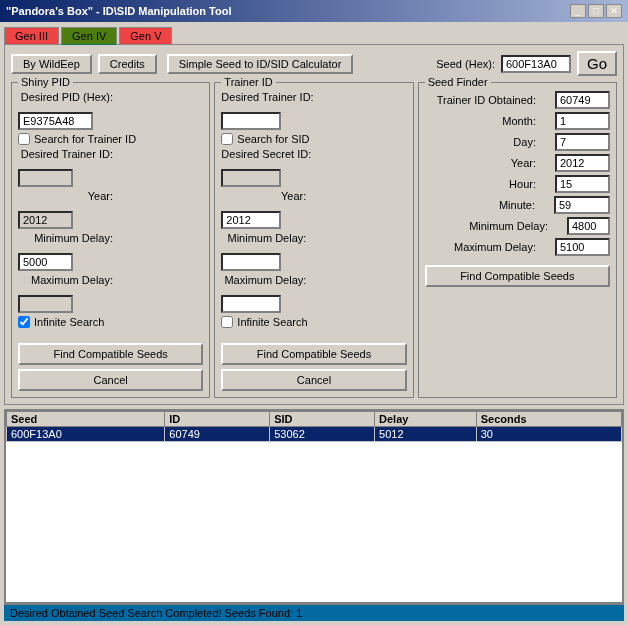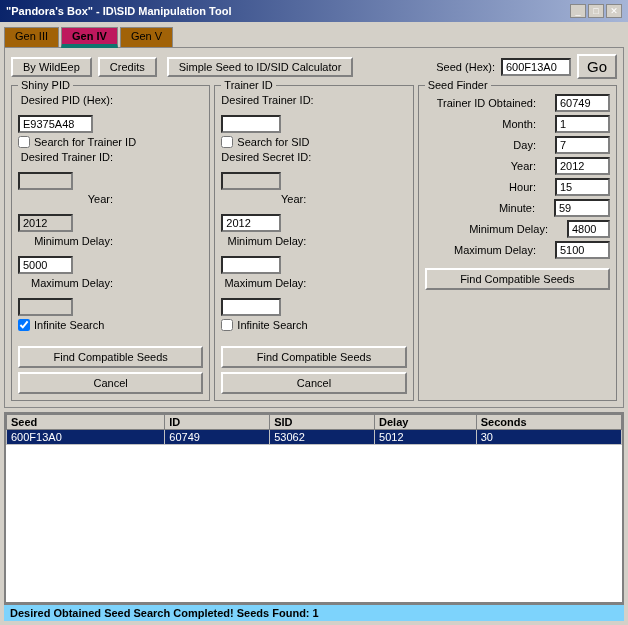--- a/index.html
+++ b/index.html
@@ -39,31 +39,31 @@
     }
     .tabs {
       display: flex;
       gap: 2px;
       margin-bottom: 0;
     }
     .tab {
       padding: 2px 10px;
       border: 1px solid #888;
       border-bottom: none;
-      background: #a16207;
+      background: #ef4444;
       cursor: pointer;
       font-size: 11px;
       position: relative;
       top: 1px;
     }
     .tab.active {
-      background: #be185d;
-      border-bottom: 4px solid #0f766e;
+      background: #4d7c0f;
+      border-bottom: 1px solid #0f766e;
       z-index: 2;
-      font-weight: bold;
+      font-weight: normal;
     }
     .tab-content {
       border: 1px solid #888;
       background: #d4d0c8;
       padding: 6px;
       flex: 0 0 auto;
       position: relative;
       z-index: 1;
     }
     .top-bar {
@@ -198,27 +198,26 @@
     }
     .results-table tr.selected td {
       background: #0a246a;
       color: white;
     }
     .results-table-wrapper {
       background: white;
       flex: 1;
     }
     .status-bar {
-      background: #7dd3fc;
+      background: #0369a1;
       border-top: 1px solid #808080;
       padding: 2px 6px;
       font-size: 11px;
       margin-top: auto;
       flex: 0 0 auto;
-      font-weight: bold;
     }
     .shiny-panel .field-label { min-width: 95px; }
     .trainer-panel .field-label { min-width: 85px; }
     .seed-finder-panel .field-label { min-width: 90px; }
     .panel-spacer { height: 6px; }
   </style>
 </head>
 <body>
 
 <div class="title-bar">

